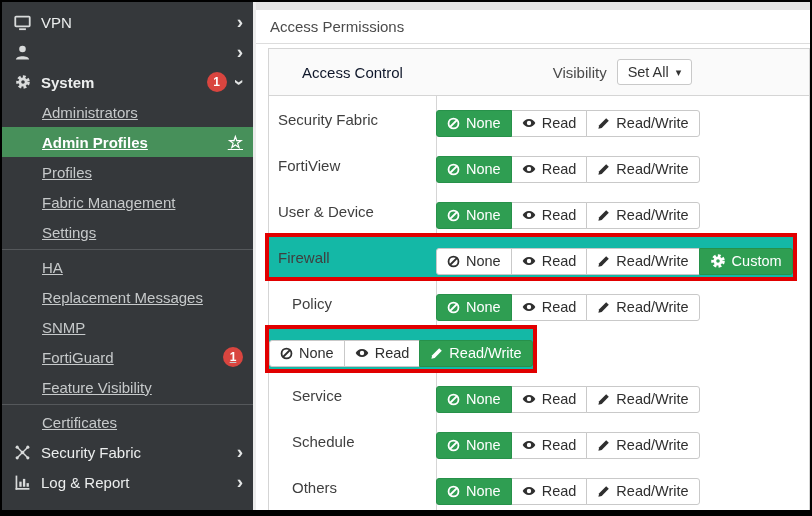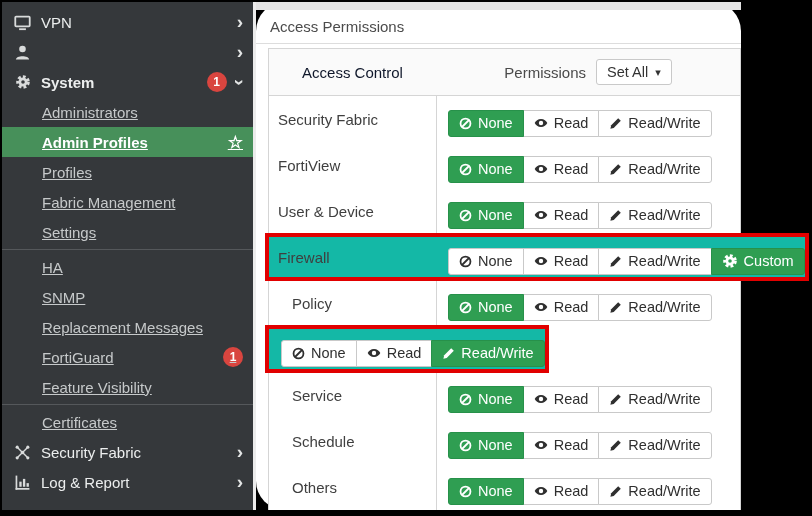--- a/index.html
+++ b/index.html
@@ -20,21 +20,21 @@
   .nav-spacer { flex:1; }
   .badge { width:20px; height:20px; border-radius:50%; background:var(--badge-red); color:#fff;
            font-size:12px; font-weight:700; display:flex; align-items:center; justify-content:center; }
   .chev { font-size:19px; font-weight:700; color:#e3e5e5; line-height:1; transform:translateY(-1px); }
   .chev.down { transform:rotate(90deg); }
   .star { font-size:17px; color:#fff; }
   .nav-divider { height:1px; background:#55585b; margin:2px 0; }
 
   
   .gutter { position:absolute; left:253px; top:2px; width:3px; height:508px; background:#ececec; }
-  .main { position:absolute; left:256px; top:2px; width:485px; height:508px; background:#fff;border-radius:29px; }
+  .main { position:absolute; left:256px; top:2px; width:554px; height:508px; background:#fff; }
   .top-strip { height:8px; background:#e3e3e3; }
   .title-bar { height:34px; display:flex; align-items:center; padding-left:14px;
                border-bottom:1px solid #ddd; font-size:15px; color:#4b4b4b; }
   .perm-table { position:absolute; left:12px; top:46px; right:0; bottom:0;
                 border:1px solid #d5d5d5; border-bottom:none; background:#fff; }
   .col-divider { position:absolute; left:167px; top:0; bottom:0; width:1px; background:#d5d5d5; }
   .thead { display:flex; height:47px; background:#fafafa; border-bottom:1px solid #d5d5d5; position:relative; z-index:1; }
   .th1 { width:167px; display:flex; align-items:center; justify-content:center;
          font-size:15px; color:#0f172a; }
   .th2 { flex:1; display:flex; align-items:center; justify-content:center; gap:10px;
@@ -42,21 +42,21 @@
   .set-all-btn { display:inline-flex; align-items:center; gap:7px; height:26px; padding:0 10px;
                  background:#fff; border:1px solid #c9c9c9; border-radius:3px; font-size:14.5px;
                  color:#333; cursor:pointer; }
   .caret { font-size:11px; color:#333; }
 
   .perm-row { height:46px; display:flex; align-items:center; }
   .row-inner { display:inline-flex; align-items:center; height:40px; position:relative; }
   .row-inner.hl { outline:4px solid var(--hl-red); z-index:3; background:#14b8a6; }
   .cell-label { width:167px; flex:0 0 167px; font-size:15px; color:#3f3f3f; padding-left:9px; }
   .cell-label.indent { padding-left:23px; }
-  .cell-buttons { padding-left:12px; display:flex; align-items:center;margin-top:8px; }
+  .cell-buttons { display:flex; align-items:center;margin-top:8px; }
 
   .btn { display:inline-flex; align-items:center; gap:6px; height:27px; padding:0 10px;
          background:#fff; border:1px solid #c9c9c9; margin-left:-1px; font-size:14.5px;
          color:#2f2f2f; cursor:pointer; position:relative; white-space:nowrap; }
   .btn:first-child { margin-left:0; border-radius:3px 0 0 3px; }
   .btn:last-child { border-radius:0 3px 3px 0; }
   .btn.selected { background:var(--green); border-color:#27914a; color:#fff; z-index:1; }
   .btn .b-icon { display:flex; align-items:center; }
 </style>
 </head>
@@ -118,25 +118,25 @@
       <div class="nav-item sub">
         <span class="nav-label">Settings</span>
         <span class="nav-spacer"></span>
       </div>
       <div class="nav-divider"></div>
       <div class="nav-item sub">
         <span class="nav-label">HA</span>
         <span class="nav-spacer"></span>
       </div>
       <div class="nav-item sub">
+        <span class="nav-label">Replacement Messages</span>
+        <span class="nav-spacer"></span>
+      </div>
+      <div class="nav-item sub">
         <span class="nav-label">SNMP</span>
-        <span class="nav-spacer"></span>
-      </div>
-      <div class="nav-item sub">
-        <span class="nav-label">Replacement Messages</span>
         <span class="nav-spacer"></span>
       </div>
       <div class="nav-item sub">
         <span class="nav-label">FortiGuard</span>
         <span class="nav-spacer"></span>
         <span class="badge">1</span>
       </div>
       <div class="nav-item sub">
         <span class="nav-label">Feature Visibility</span>
         <span class="nav-spacer"></span>
@@ -182,21 +182,21 @@
     <div class="top-strip"></div>
     <div class="title-bar">
       <span>Access Permissions</span>
     </div>
 
     <div class="perm-table">
       <div class="col-divider"></div>
       <div class="thead">
         <div class="th1">Access Control</div>
         <div class="th2">
-          <span>Permissions</span>
+          <span>Visibility</span>
           <button class="set-all-btn">
             <span>Set All</span>
             <span class="caret">▾</span>
           </button>
         </div>
       </div>
       <div id="table-rows">
           <div class="perm-row">
             <div class="row-inner">
               <div class="cell-label">Security Fabric</div>

